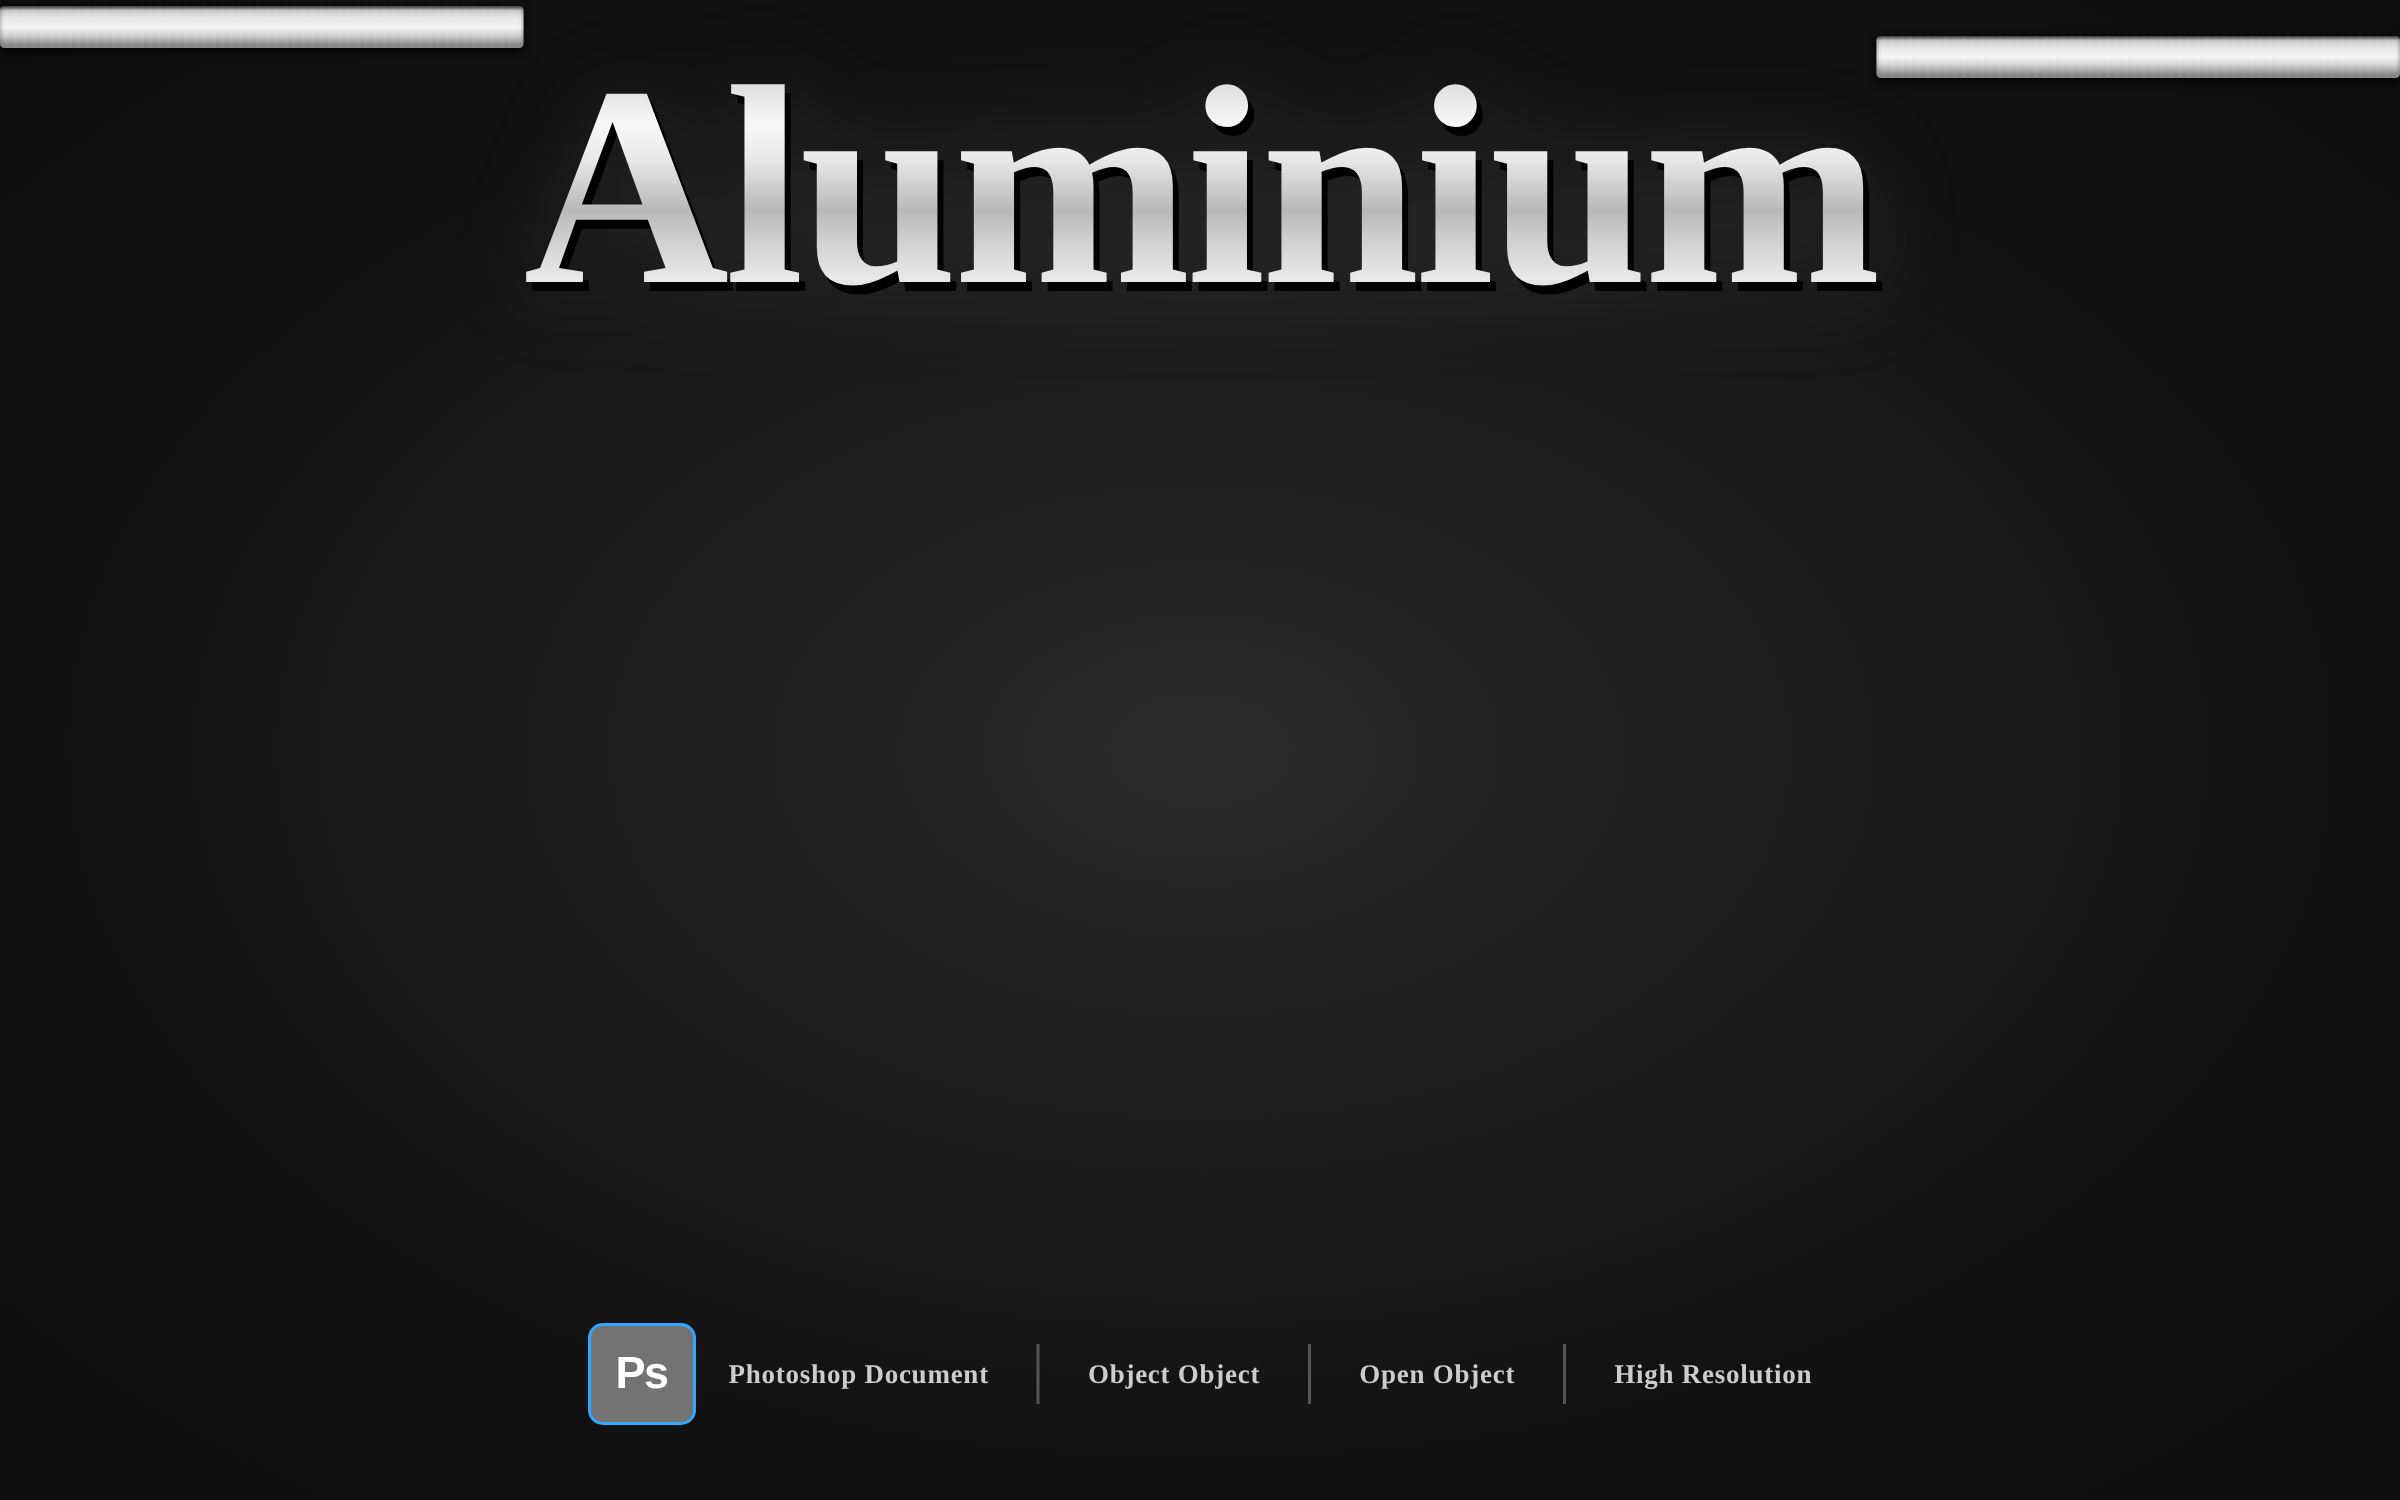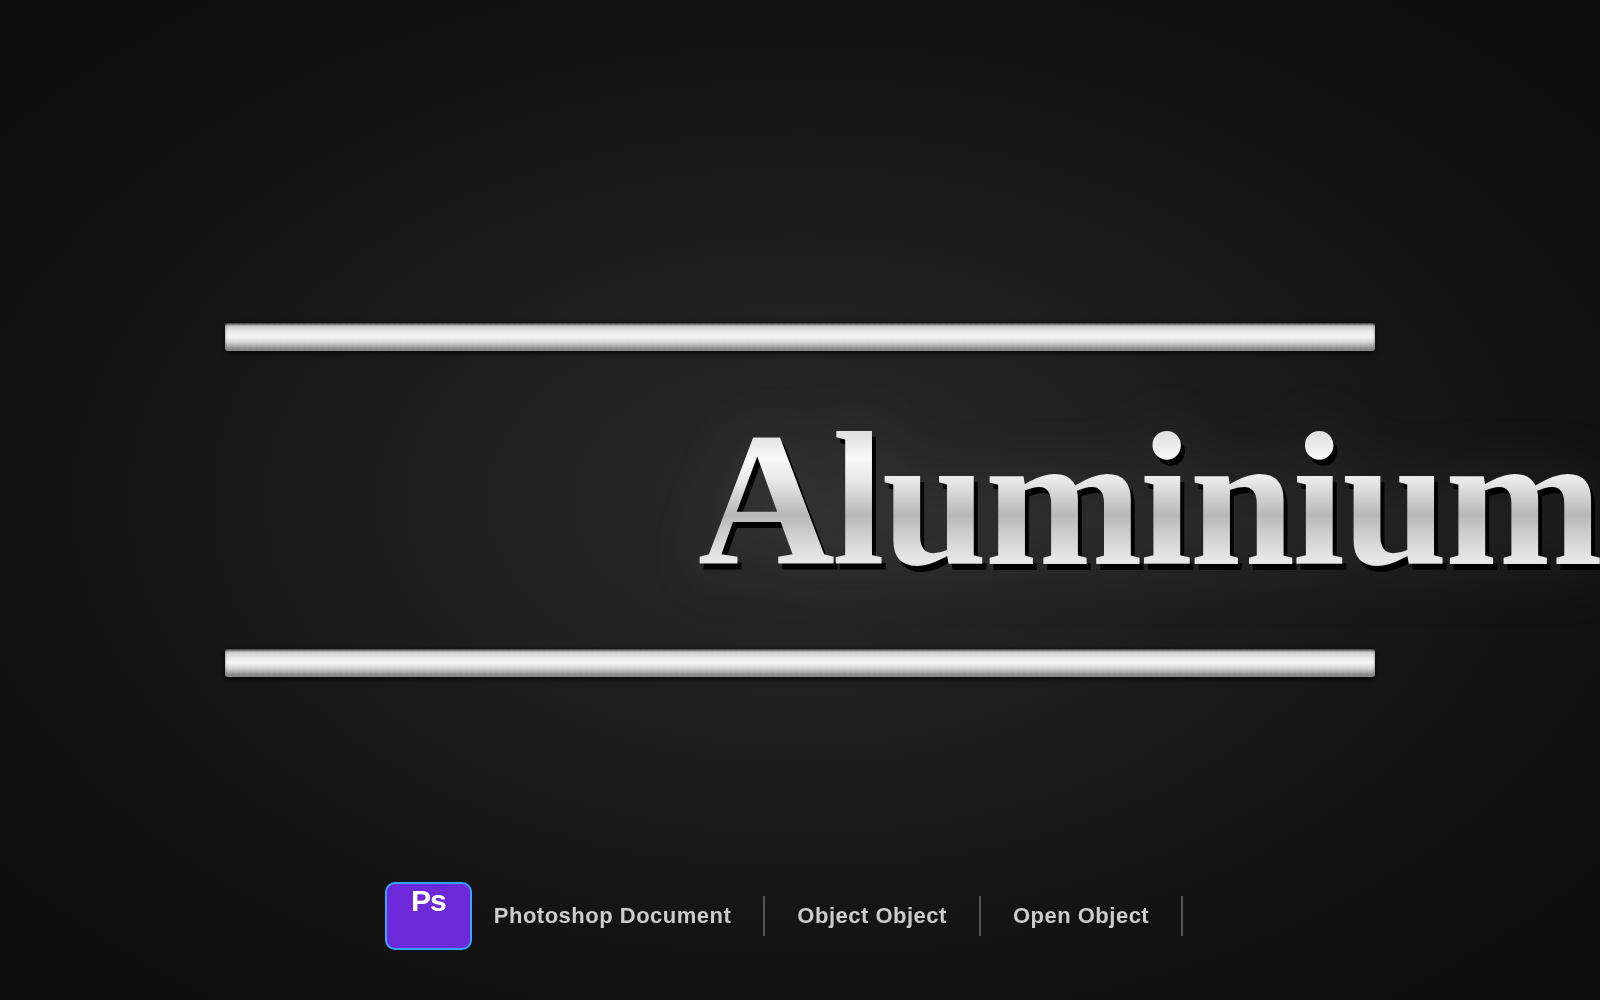--- a/index.html
+++ b/index.html
@@ -18,22 +18,22 @@
       inset: 0;
       background: radial-gradient(ellipse at center, #2a2a2a 0%, #111111 70%, #0d0d0d 100%);
     }
 
     .content {
       position: relative;
       z-index: 1;
       width: 100%;
       height: 100%;
       display: flex;
-      flex-direction: column;
-      align-items: flex-end;
+      flex-direction: row;
+      align-items: flex-start;
       justify-content: center;
     }
 
     
     .metal-bar-wrapper {
       width: 1150px;
       margin: 0 auto;
       padding: 4px 0;
     }
 
@@ -82,47 +82,47 @@
       bottom: 50px;
       left: 0;
       right: 0;
       display: flex;
       align-items: center;
       justify-content: center;
       gap: 0;
     }
 
     .ps-icon {
-      width: 87px;
+      width: 72px;
       height: 68px;
-      background: #6d28d9;
+      background: #737373;
       border: 2px solid #31a8ff;
       border-radius: 10px;
       display: flex;
-      align-items: flex-start;
+      align-items: center;
       justify-content: center;
       margin-right: 22px;
       flex-shrink: 0;
     }
 
     .ps-letters {
       color: white;
       font-size: 30px;
       font-weight: 900;
       font-family: Arial, sans-serif;
       letter-spacing: -1px;
     }
 
     .footer-item {
       display: flex;
       align-items: center;
       color: #cccccc;
-      font-size: 22px;
+      font-size: 18px;
       font-weight: 600;
-      font-family: Liberation Sans, sans-serif;
+      font-family: Liberation Serif, serif;
       letter-spacing: 0.5px;
       white-space: nowrap;
     }
 
     .footer-divider {
       width: 2px;
       height: 40px;
       background: #555555;
       margin: 0 32px;
       flex-shrink: 0;
@@ -214,14 +214,17 @@
   </div>
 
   <div class="footer-divider"></div>
 
   <div class="footer-item">
     <span>Open Object</span>
   </div>
 
   <div class="footer-divider"></div>
 
+  <div class="footer-item">
+    <span>High Resolution</span>
+  </div>
 
 </div>
 
 </body></html>

